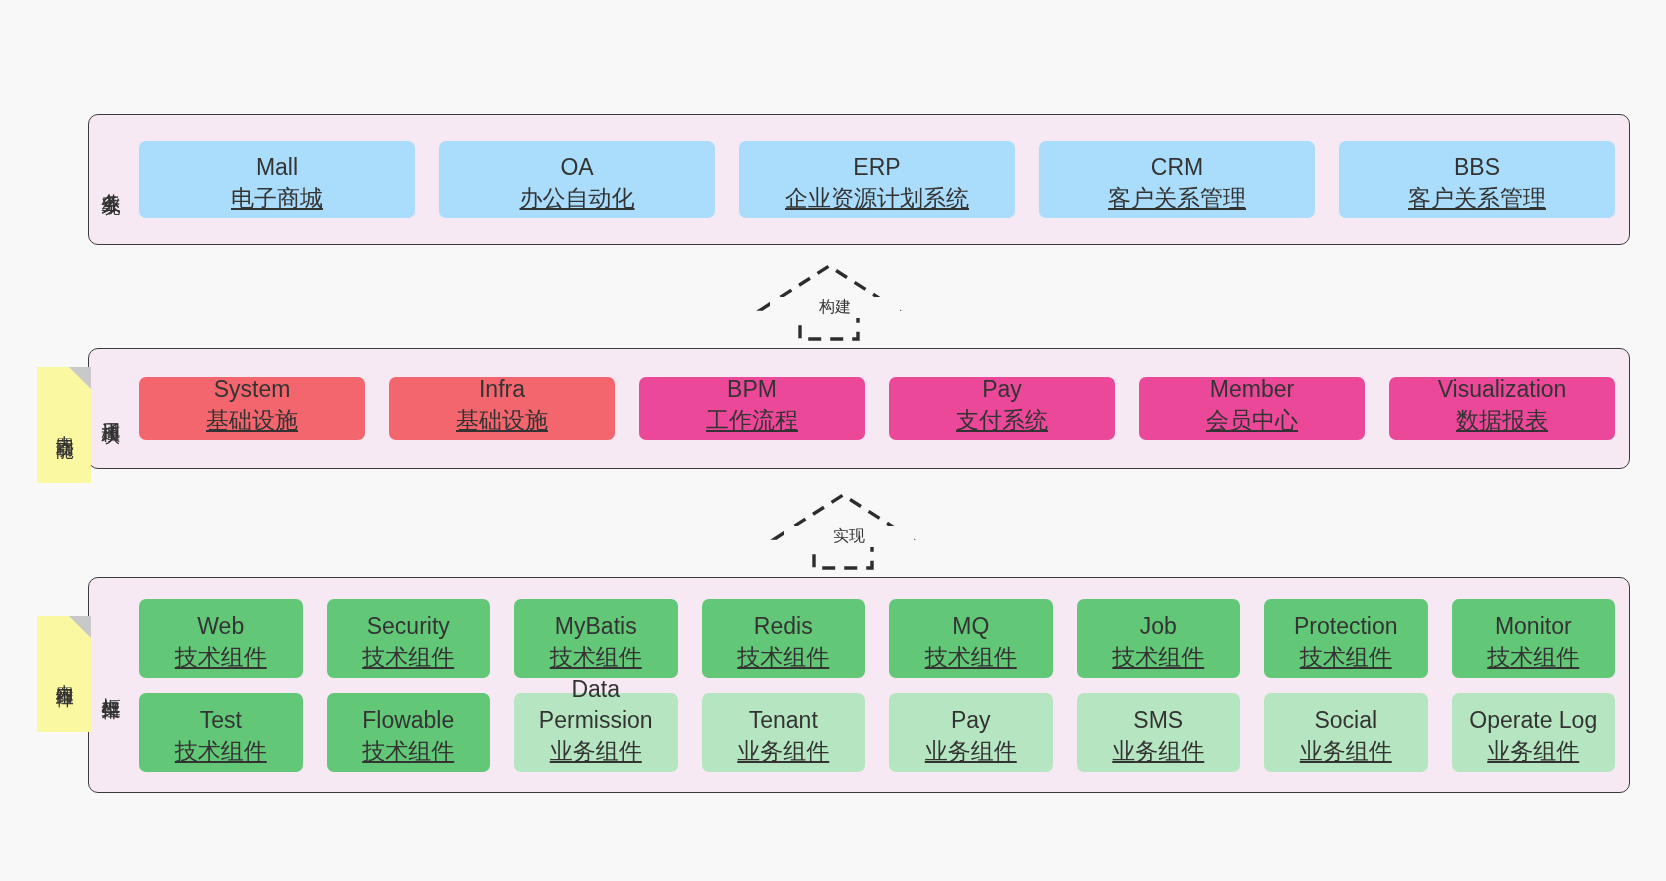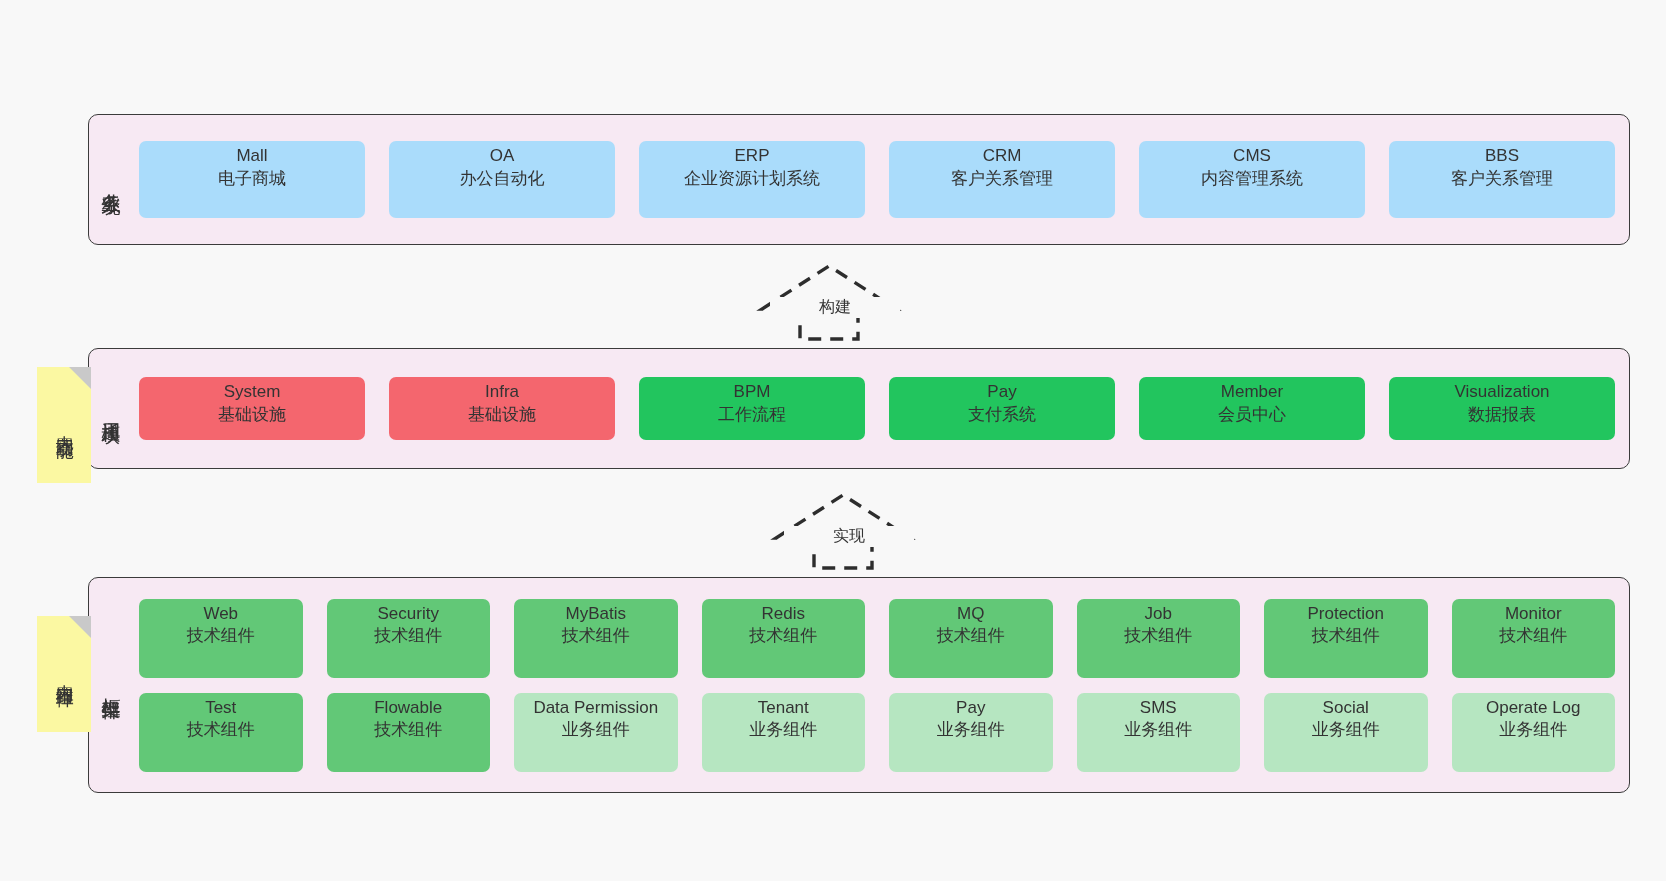--- a/index.html
+++ b/index.html
@@ -53,39 +53,39 @@
   }
   .row.tight{}
 
   
   .card{
     flex:1 1 0;
     border-radius:7px;
     display:flex;
     flex-direction:column;
     align-items:center;
-    justify-content:flex-start;
+    justify-content:flex-end;
     text-align:center;
-    font-size:17px;
+    font-size:23px;
     line-height:1.35;
     color:#333333;
     box-sizing:border-box;
     padding:4px 6px;
     user-select:none;
   }
   .card .en{display:block;}
-  .card .cn{display:block;}
+  .card .cn{display:block;text-decoration:underline;}
 
   .h-biz{height:77px;}
   .h-mod{height:63px;}
   .h-fw{height:79px;}
 
   .c-blue{background:#aadcfb;}
   .c-red{background:#f4666e;}
-  .c-pink{background:#22c55e;}
+  .c-pink{background:#ec4899;}
   .c-green{background:#62c877;}
   .c-lgreen{background:#b6e6c1;}
 
   
   .note{
     position:absolute;
     background:#fbf8a2;
     box-sizing:border-box;
     z-index:4;
     display:flex;
@@ -141,24 +141,20 @@
           <span class="en">OA</span>
           <span class="cn">办公自动化</span>
         </div>
         <div class="card c-blue h-biz">
           <span class="en">ERP</span>
           <span class="cn">企业资源计划系统</span>
         </div>
         <div class="card c-blue h-biz">
           <span class="en">CRM</span>
           <span class="cn">客户关系管理</span>
-        </div>
-        <div class="card c-blue h-biz">
-          <span class="en">CMS</span>
-          <span class="cn">内容管理系统</span>
         </div>
         <div class="card c-blue h-biz">
           <span class="en">BBS</span>
           <span class="cn">客户关系管理</span>
         </div>
       </div>
     </div>
   </div>
 
   <div class="arrow" style="left:758px;top:261px;width:142px;height:82px;">

